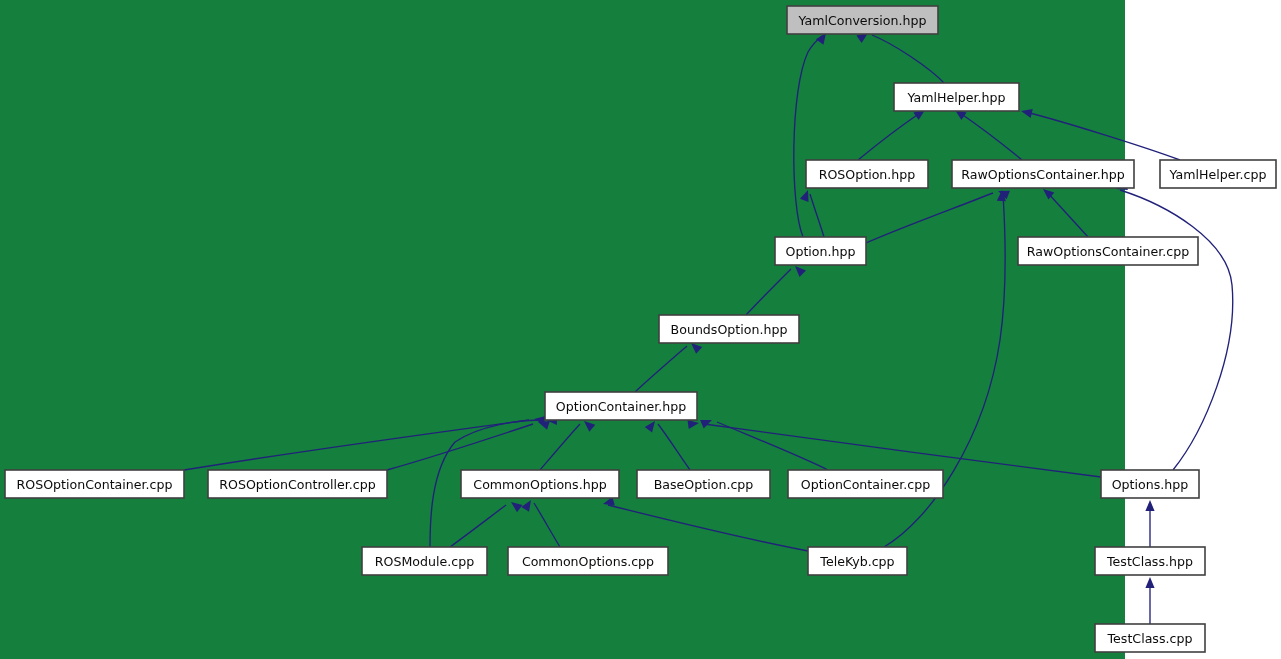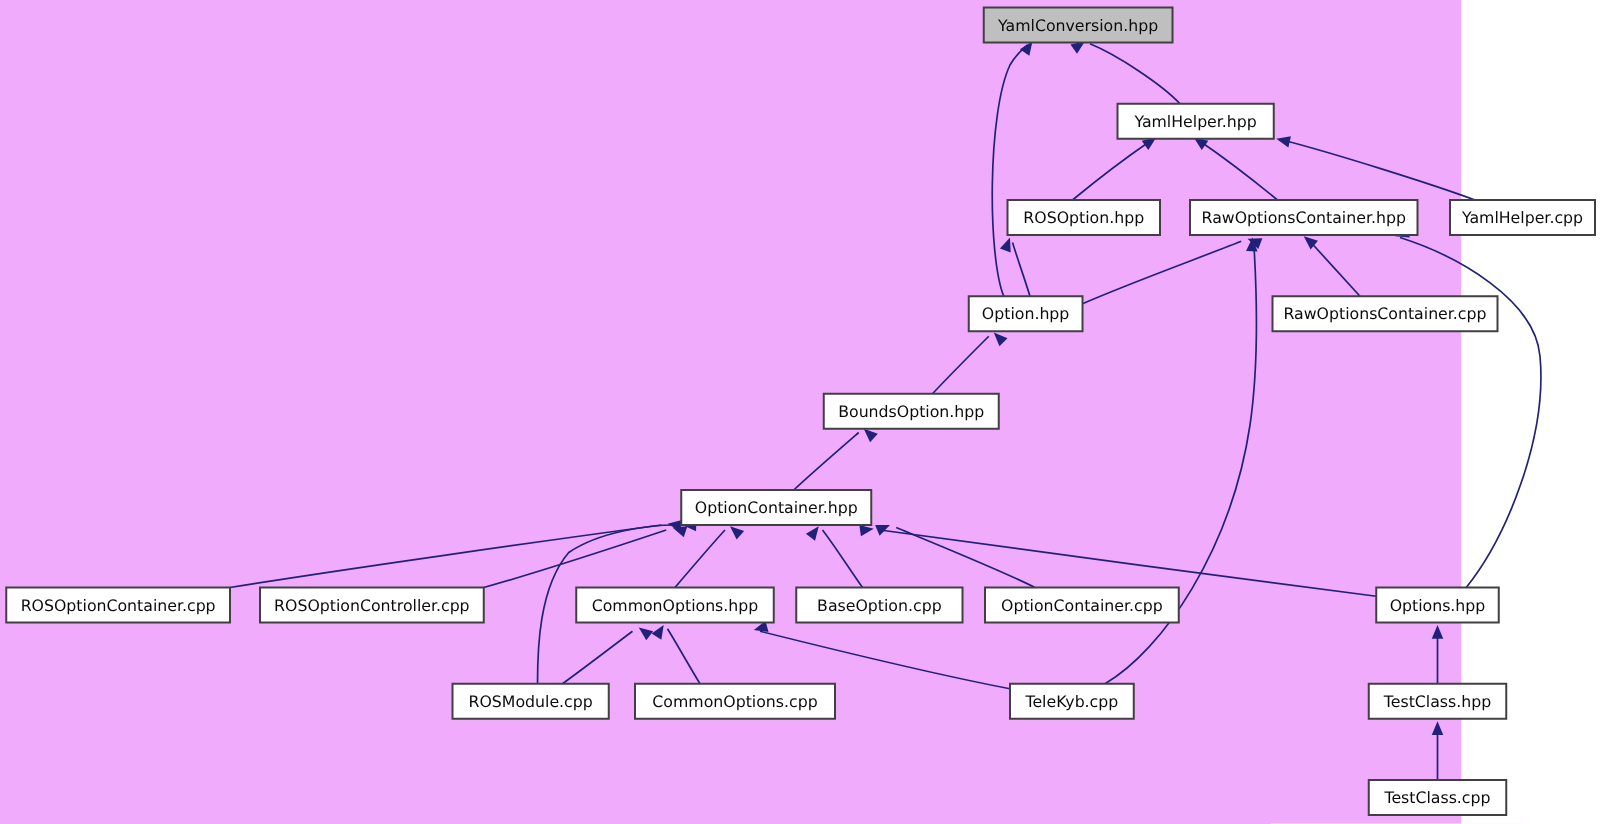--- a/index.html
+++ b/index.html
@@ -1,17 +1,17 @@
 <!DOCTYPE html>
 <html><head>
 <meta charset="utf-8">
 <style>
   html,body{margin:0;padding:0;background:#ffffff;}
   body{width:1281px;height:659px;overflow:hidden;font-family:"DejaVu Sans",sans-serif;}
-  #graph-root{position:relative;width:1125px;height:659px;background:#f0abfc;padding-left:44px;}
+  #graph-root{position:relative;width:1125px;height:659px;background:#15803d;}
   svg#graph-svg{position:absolute;left:0;top:0;width:1281px;height:659px;}
   .node-box{fill:#ffffff;stroke:#404040;stroke-width:1.6;}
   .node-box.root{fill:#bfbfbf;stroke:#404040;stroke-width:1.6;}
   .node-label{font-family:"DejaVu Sans",sans-serif;font-size:12.6px;fill:#0b0b0b;
     text-anchor:middle;dominant-baseline:middle;}
   .edge{fill:none;stroke:#21217a;stroke-width:1.35;}
   .arrow-head{fill:#21217a;stroke:none;}
 </style>
 </head>
 <body>

